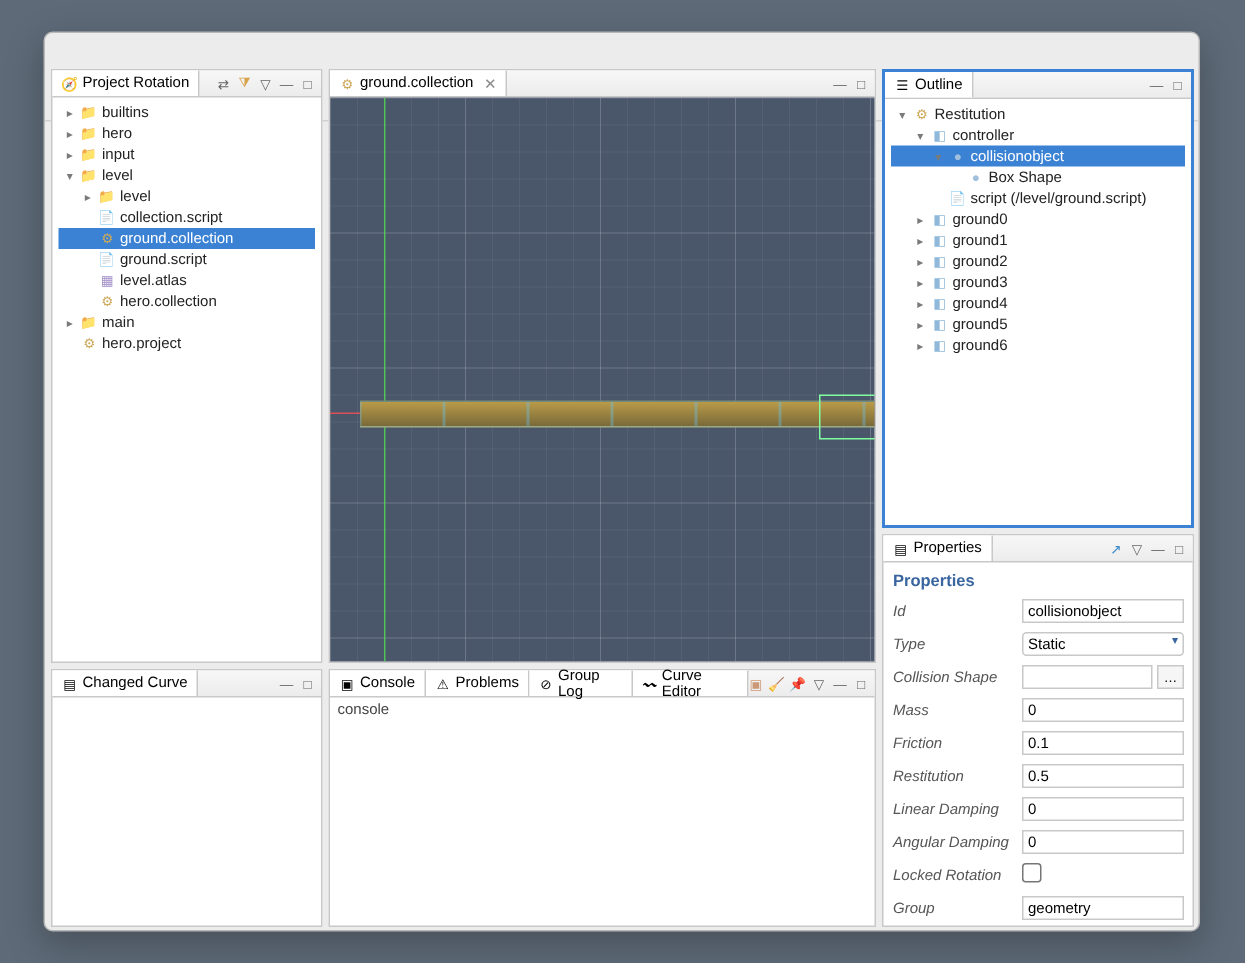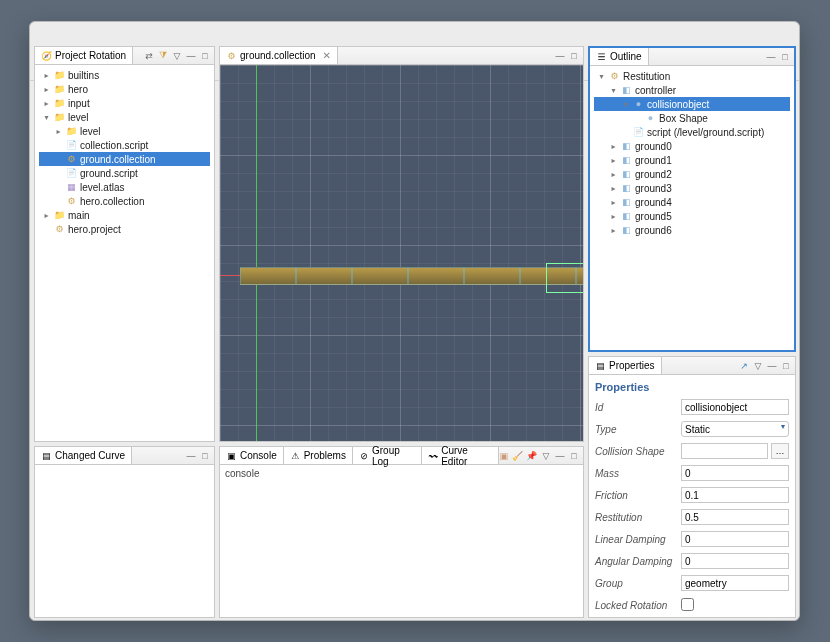--- a/index.html
+++ b/index.html
@@ -393,26 +393,26 @@
             <div class="plbl">Linear Damping</div>
           <div class="pval"><input value="0" style=""></div>
           </div>
 
         <div class="prow">
             <div class="plbl">Angular Damping</div>
           <div class="pval"><input value="0" style=""></div>
           </div>
 
         <div class="prow">
+            <div class="plbl">Locked Rotation</div>
+          <div class="pval"><input type="checkbox" style=""></div>
+          </div>
+
+        <div class="prow">
             <div class="plbl">Group</div>
           <div class="pval"><input value="geometry" style=""></div>
           </div>
 
-        <div class="prow">
-            <div class="plbl">Locked Rotation</div>
-          <div class="pval"><input type="checkbox" style=""></div>
-          </div>
-
       </div>
     </div>
 
   </div>
 </div>
 
 </body></html>

